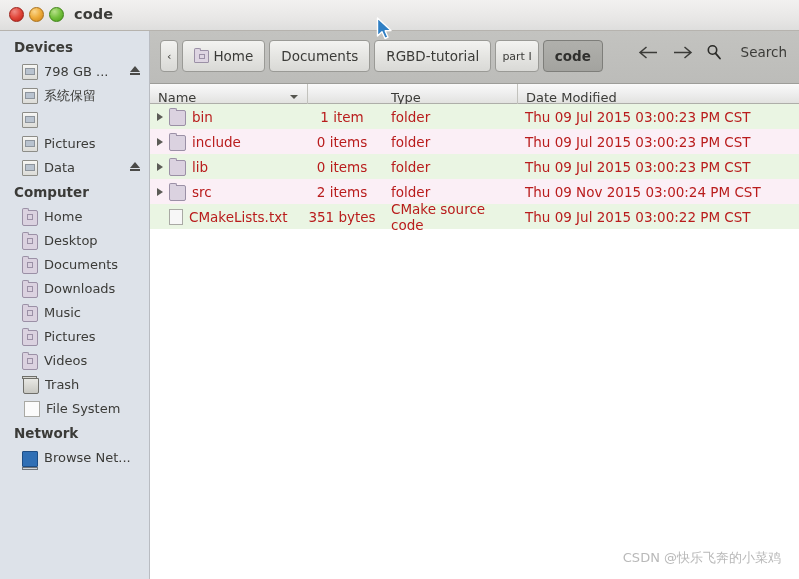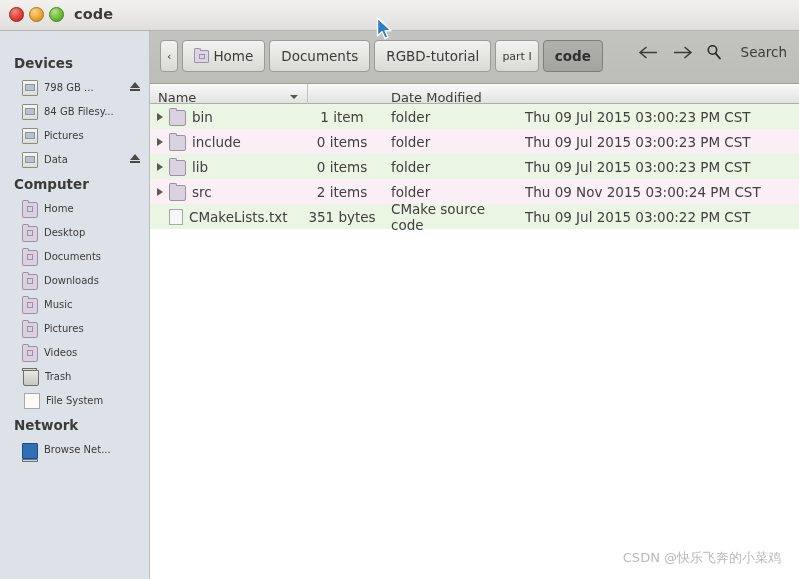--- a/index.html
+++ b/index.html
@@ -74,27 +74,27 @@
     overflow: hidden;
   }
   .side-head {
     font-size: 13.5px;
     font-weight: bold;
     color: #3b3b38;
     padding: 0 0 0 14px;
     height: 25px;
     line-height: 25px;
   }
-  #sidebar .grp-devices { margin-top: 20px; }
+  #sidebar .grp-devices { margin-top: 4px; }
   .side-item {
     position: relative;
     height: 24px;
     line-height: 24px;
     padding-left: 22px;
-    font-size: 10px;
+    font-size: 13px;
     color: #3b3b38;
     white-space: nowrap;
     overflow: hidden;
     display: flex;
     align-items: center;
   }
   .side-item .ico {
     width: 16px; height: 16px;
     margin-right: 6px;
     flex: none;
@@ -333,21 +333,21 @@
   .ch-type { width: 135px; }
   .ch-date { flex: 1; }
 
   
   #filelist { position: relative; }
   .row {
     display: flex;
     align-items: center;
     height: 25px;
     font-size: 13.5px;
-    color: #404040;
+    color: #b91c1c;
     box-sizing: border-box;
   }
   .row.even { background: #eaf5e3; }
   .row.odd  { background: #fbeff6; }
   .c-name {
     width: 158px;
     display: flex;
     align-items: center;
     box-sizing: border-box;
     padding-left: 2px;
@@ -451,24 +451,27 @@
 
     <div class="grp-devices">
       <div class="side-head">Devices</div>
 
       <div class="side-item">
         <span class="ico ico-drive"></span>
         <span class="lbl">798 GB ...</span>
         <span class="eject"></span>
       </div>
 
-
       <div class="side-item">
         <span class="ico ico-drive"></span>
-        <span class="lbl">84 GB Filesy...</span>
+        <span class="lbl">系统保留</span>
+      </div>
+
+      <div class="side-item">
+        <span class="ico ico-drive"></span>
       </div>
 
       <div class="side-item">
         <span class="ico ico-drive"></span>
         <span class="lbl">Pictures</span>
       </div>
 
       <div class="side-item">
         <span class="ico ico-drive"></span>
         <span class="lbl">Data</span>
@@ -577,20 +580,21 @@
         </span>
       </div>
     </div>
 
     <div id="colheads">
       <div class="ch ch-name">
         <span>Name</span>
         <span class="sortarrow"></span>
       </div>
       <div class="ch ch-size">Size</div>
+      <div class="ch ch-type">Type</div>
       <div class="ch ch-date">Date Modified</div>
     </div>
 
     <div id="filelist">
 
       <div class="row even">
         <div class="c-name">
           <span class="twisty">
               <i></i>
             </span>

